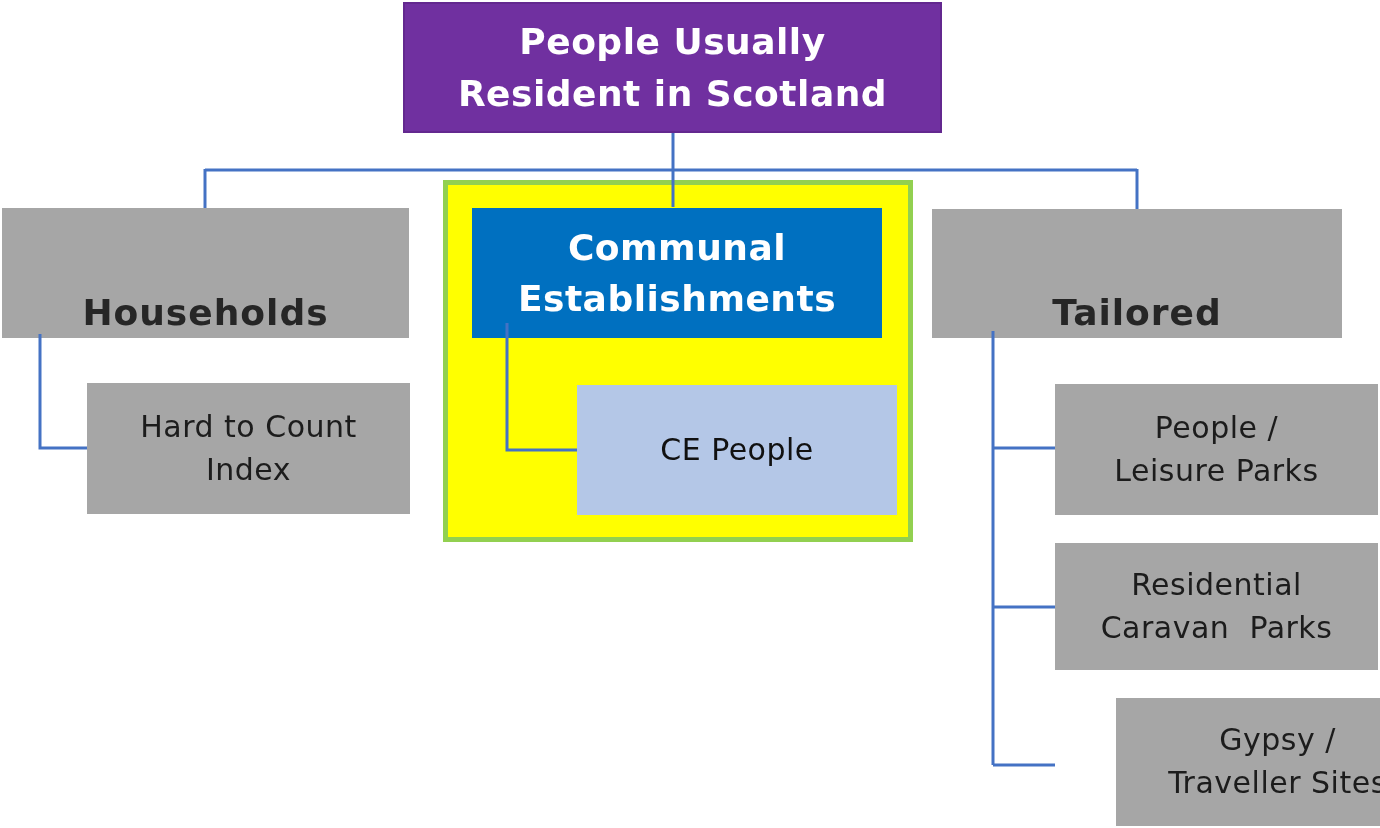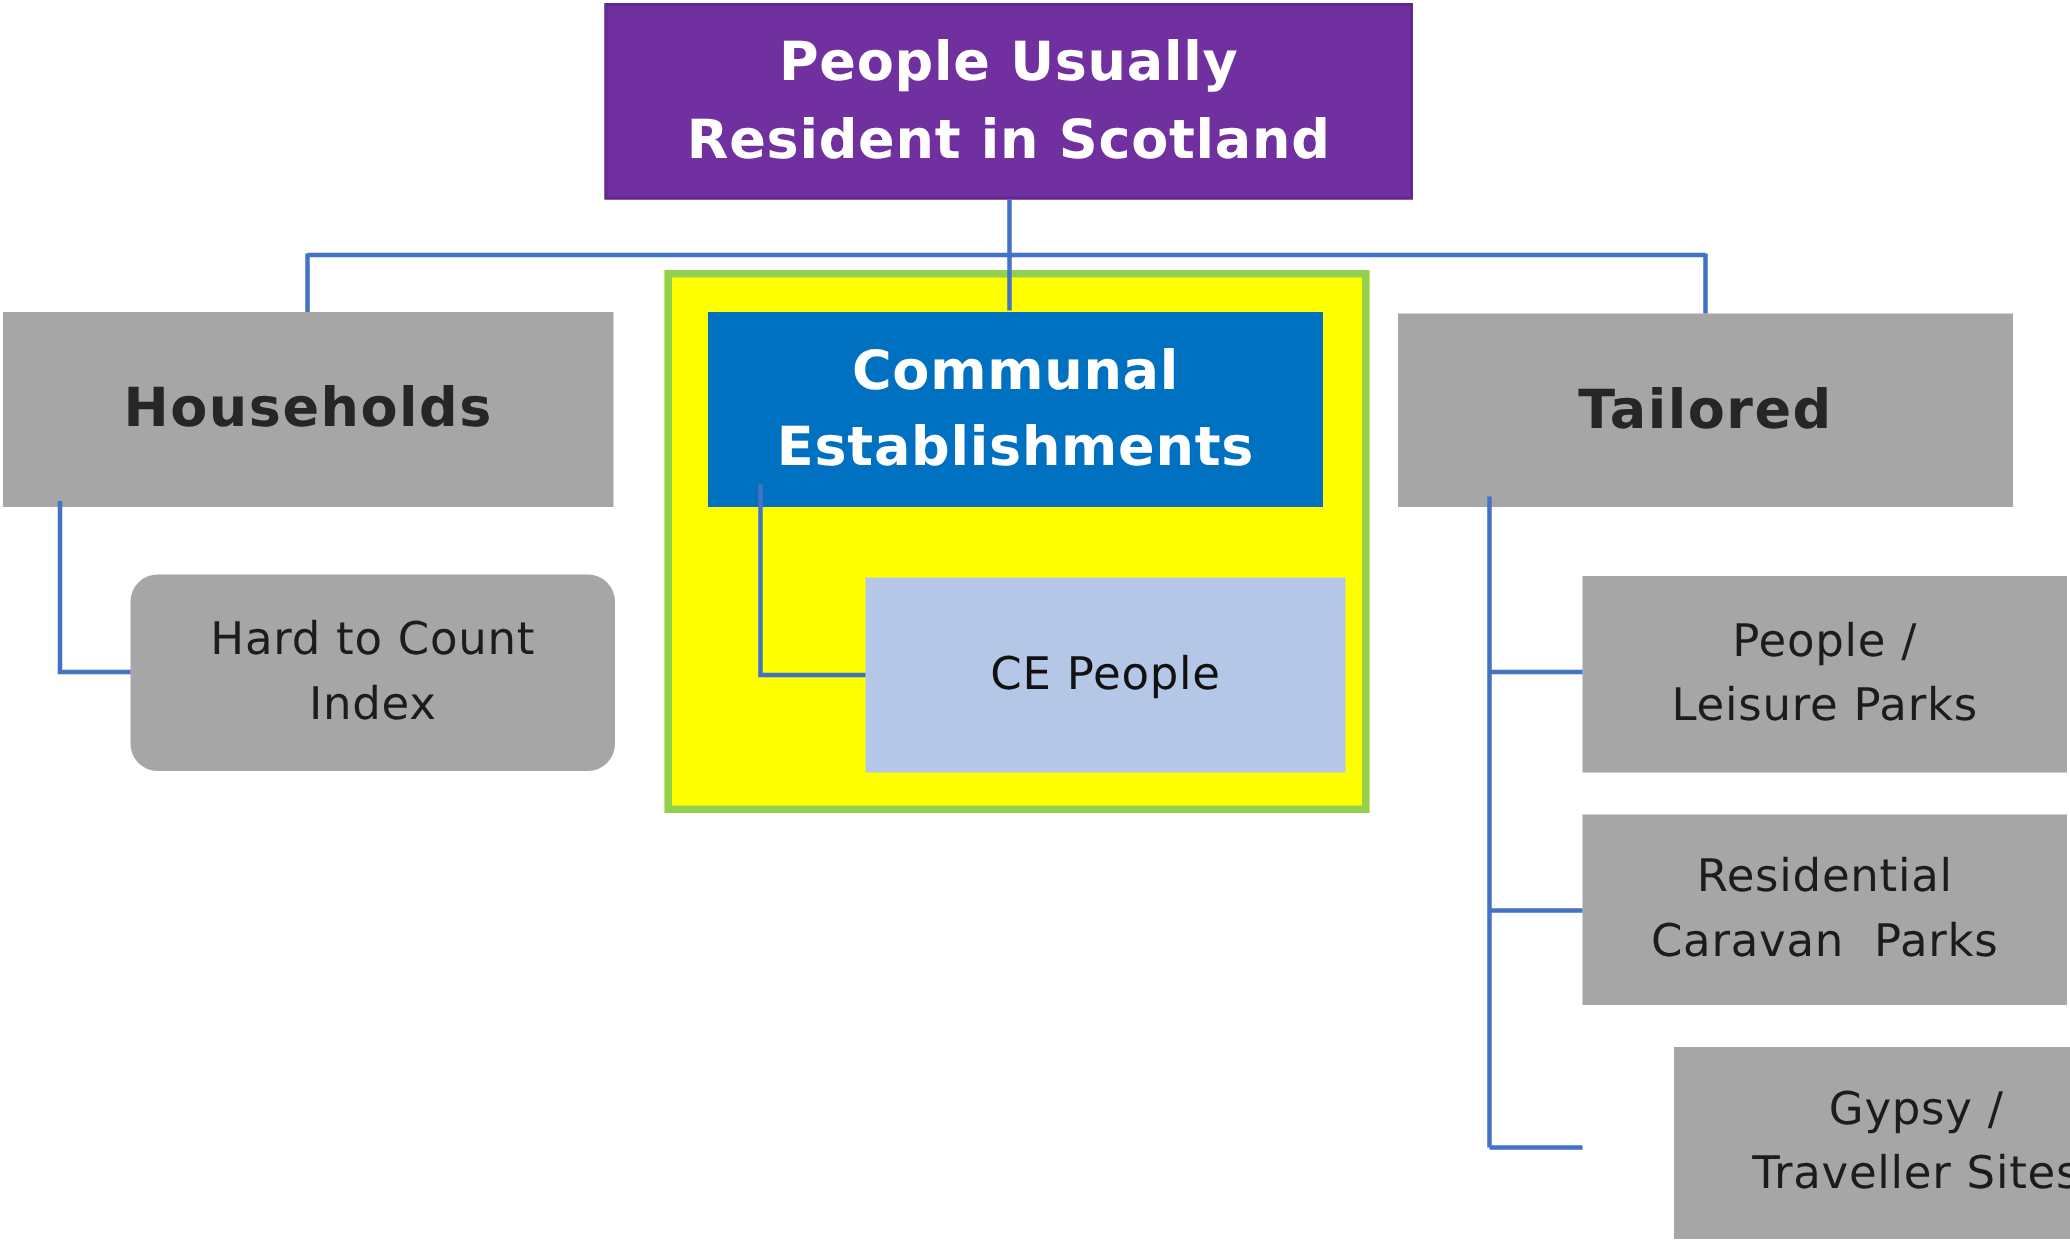--- a/index.html
+++ b/index.html
@@ -26,21 +26,21 @@
     left: 403px; top: 2px; width: 539px; height: 131px;
     background: var(--root-fill, #7030A0);
     border: 2px solid #63288f;
     color: var(--root-text, #ffffff);
     font-size: 36px; font-weight: bold; letter-spacing: 0.5px;
   }
   
   .category {
     background: var(--category-fill, #A6A6A6);
     color: var(--category-text, #262626);
-    font-size: 36px; font-weight: bold; letter-spacing: 1px;
+    font-size: 36px; font-weight: bold; letter-spacing: 1px; align-items: flex-end;
   }
   .households-box { left: 2px;   top: 208px; width: 407px; height: 130px; }
   .tailored-box   { left: 932px; top: 209px; width: 410px; height: 129px; }
   
   .ce-container {
     position: absolute;
     left: 443px; top: 180px; width: 470px; height: 362px;
     background: var(--highlight-fill, #FFFF00);
     border: 5px solid var(--highlight-border, #92D050);
   }
@@ -50,21 +50,21 @@
     background: var(--communal-fill, #0070C0);
     color: var(--communal-text, #ffffff);
     font-size: 36px; font-weight: bold; letter-spacing: 0.5px;
   }
   
   .child {
     background: var(--category-fill, #A6A6A6);
     color: #1c1c1c;
     font-size: 30px; font-weight: normal; letter-spacing: 0.5px;
   }
-  .htc-box        { left: 87px;   top: 383px; width: 323px; height: 131px; border-radius: 18px; }
+  .htc-box        { left: 87px;   top: 383px; width: 323px; height: 131px; }
   .ce-types-box   {
     left: 577px; top: 385px; width: 320px; height: 130px;
     background: var(--ce-types-fill, #B4C7E7);
     color: #111111; font-size: 30px; letter-spacing: 0.5px;
   }
   .holiday-box    { left: 1055px; top: 384px; width: 323px; height: 131px; }
   .residential-box{ left: 1055px; top: 543px; width: 323px; height: 127px; }
   .gypsy-box      { left: 1116px; top: 698px; width: 323px; height: 128px; }
   
   svg.connectors {

